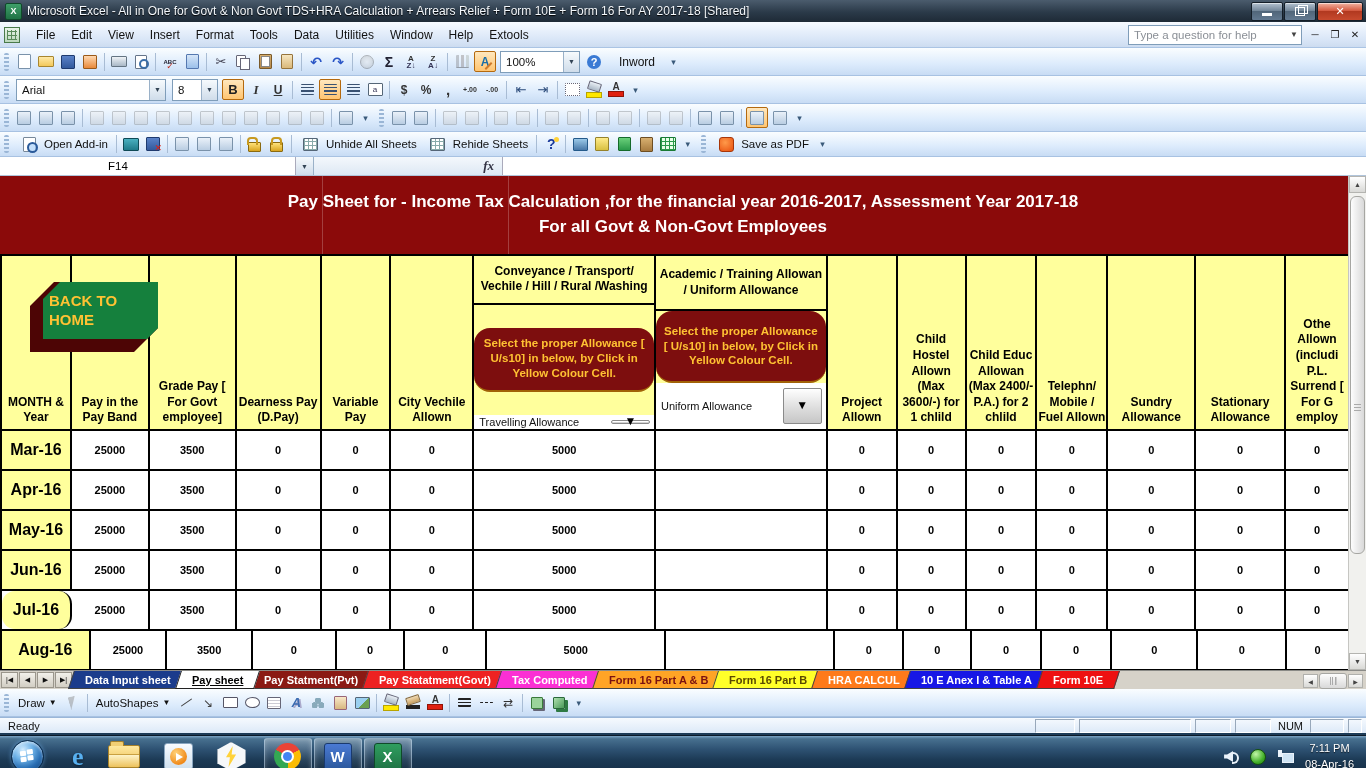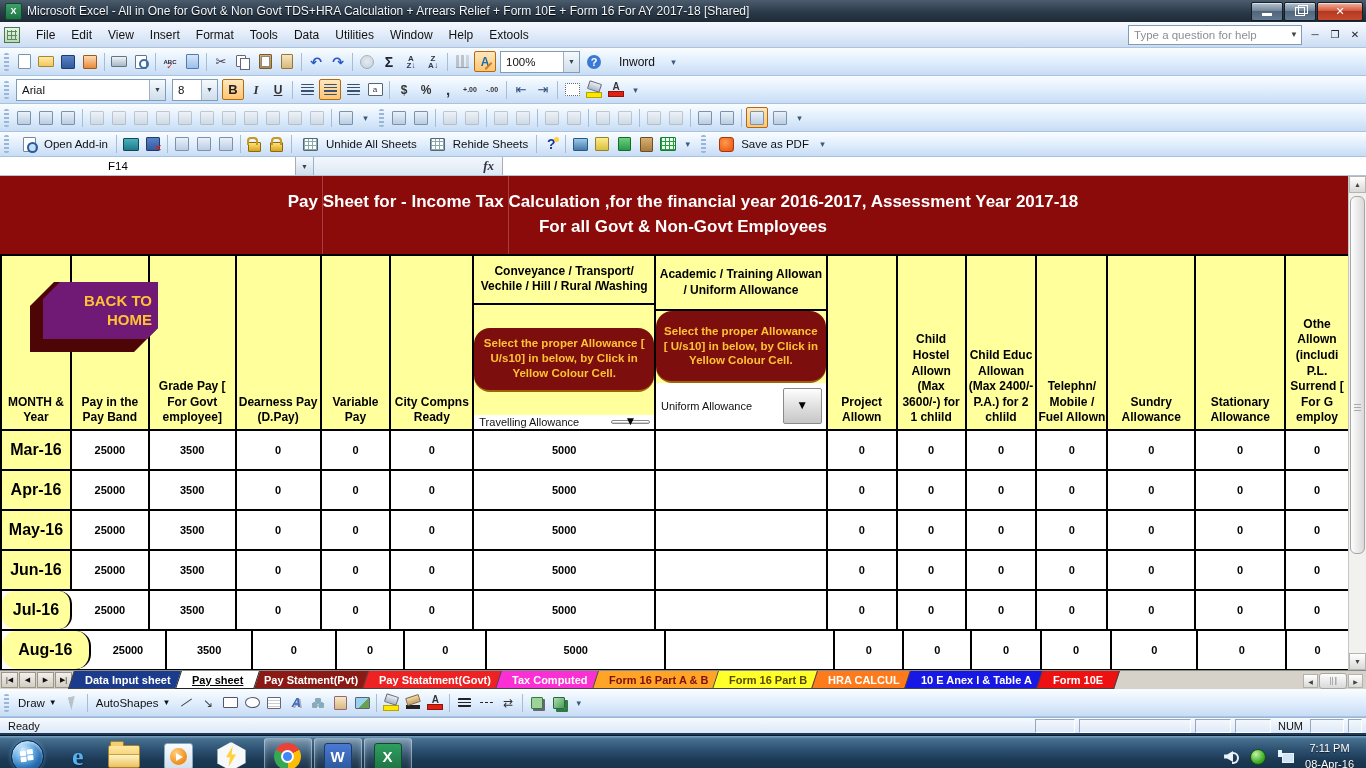--- a/index.html
+++ b/index.html
@@ -146,21 +146,21 @@
   .hcol.cplx{padding:0;justify-content:flex-start;}
   .sub-title{height:55px;border-bottom:2px solid #000;display:flex;align-items:center;justify-content:center;padding:0 3px;box-sizing:border-box;width:100%;}
   .sub-note{height:72px;border-bottom:2px solid #a16207;background:#7d0e0e;color:#ffc233;font-size:11.5px;display:flex;align-items:center;justify-content:center;padding:0 5px;box-sizing:border-box;width:100%;line-height:1.3;border-radius:16px;}
   .sub-drop{flex:1;background:#fff;display:flex;align-items:center;position:relative;width:100%;box-sizing:border-box;padding-left:5px;}
   .dval{font-size:11px;font-weight:normal;color:#111;}
   .dbtn{position:absolute;right:4px;top:5px;bottom:5px;width:37px;background:linear-gradient(#fefefe,#dedede 55%,#c6c6c6);border:1px solid #8a8a8a;border-radius:2px;display:flex;align-items:center;justify-content:center;color:#000;font-size:12px;box-shadow:inset 0 1px 0 #fff;}
   .w0{width:70px;}.w1{width:78px;}.w2{width:87px;}.w3{width:85px;}.w4{width:70px;}.w5{width:83px;}
   .w6{width:182px;gap:23px;}.w7{width:172px;}.w8{width:70px;}.w9{width:69px;}.w10{width:71px;}.w11{width:71px;}
   .w12{width:88px;}.w13{width:90px;}.w14{width:64px;}
   #backhome{position:absolute;left:28px;top:26px;width:128px;height:70px;background:#4d0505;clip-path:polygon(24px 0,100% 0,100% calc(100% - 24px),calc(100% - 24px) 100%,0 100%,0 24px);z-index:3;}
-  #backhome .face{position:absolute;left:13px;top:0;right:0;bottom:13px;background:#701a75;display:flex;align-items:center;justify-content:center;text-align:right;color:#ffc233;font-weight:bold;font-size:15px;line-height:1.25;clip-path:polygon(17px 0,100% 0,100% 100%,0 100%,0 17px);padding:0 6px;box-sizing:border-box;}
+  #backhome .face{position:absolute;left:13px;top:0;right:0;bottom:13px;background:#15803d;display:flex;align-items:center;justify-content:center;text-align:left;color:#ffc233;font-weight:bold;font-size:15px;line-height:1.25;clip-path:polygon(17px 0,100% 0,100% 100%,0 100%,0 17px);padding:0 6px;box-sizing:border-box;}
   .row{display:flex;height:40px;border-bottom:2px solid #000;background:#fff;box-sizing:border-box;}
   .cell{box-sizing:border-box;border-right:2px solid #000;display:flex;align-items:center;justify-content:center;font-weight:bold;font-size:11px;color:#000;}
   .mcell{background:#ffff9c;font-size:16px;}
   #partial{display:flex;height:11px;background:#fff;overflow:hidden;box-sizing:border-box;}
   #vscroll{position:absolute;right:0;top:0;bottom:0;width:17px;background:#f1f1ee;border-left:1px solid #c6c6c2;display:flex;flex-direction:column;align-items:center;z-index:6;}
   .vsb{width:17px;height:17px;background:linear-gradient(#ffffff,#d9d9d6);border:1px solid #b4b4b0;box-sizing:border-box;display:flex;align-items:center;justify-content:center;font-size:7px;color:#444;flex:none;}
   .vthumb{width:13px;height:356px;margin-top:3px;background:linear-gradient(90deg,#fdfdfd,#d9d9d9);border:1px solid #a6a6a2;border-radius:6px;position:relative;flex:none;}
   .vthumb::after{content:"";position:absolute;left:3px;right:3px;top:58%;height:8px;background:repeating-linear-gradient(0deg,#aaa 0 1px,transparent 1px 3px);}
 
   
@@ -461,21 +461,21 @@
         <div class="hcol w2">
             <span>Grade Pay [ For Govt employee]</span>
           </div>
         <div class="hcol w3">
             <span>Dearness Pay (D.Pay)</span>
           </div>
         <div class="hcol w4">
             <span>Variable Pay</span>
           </div>
         <div class="hcol w5">
-            <span>City Compns Ready</span>
+            <span>City Vechile Allown</span>
           </div>
         <div class="hcol w6 cplx">
           <div class="sub-title">Conveyance / Transport/ Vechile / Hill / Rural /Washing</div>
           <div class="sub-note">Select the proper Allowance [ U/s10] in below, by Click in Yellow Colour Cell.</div>
           <div class="sub-drop">
             <span class="dval">Travelling Allowance</span>
             <span class="dbtn">▼</span>
           </div>
         </div>
         <div class="hcol w7 cplx">
@@ -591,21 +591,21 @@
             <div class="cell" style="width: 172px;"></div>
             <div class="cell" style="width: 70px;">0</div>
             <div class="cell" style="width: 69px;">0</div>
             <div class="cell" style="width: 71px;">0</div>
             <div class="cell" style="width: 71px;">0</div>
             <div class="cell" style="width: 88px;">0</div>
             <div class="cell" style="width: 90px;">0</div>
             <div class="cell" style="width: 64px;">0</div>
           </div>
           <div class="row">
-            <div class="cell mcell" style="width: 90px; border-radius: 15px;">Aug-16</div>
+            <div class="cell mcell" style="width: 90px;">Aug-16</div>
             <div class="cell" style="width: 78px;">25000</div>
             <div class="cell" style="width: 87px;">3500</div>
             <div class="cell" style="width: 85px;">0</div>
             <div class="cell" style="width: 70px;">0</div>
             <div class="cell" style="width: 83px;">0</div>
             <div class="cell" style="width: 182px;">5000</div>
             <div class="cell" style="width: 172px;"></div>
             <div class="cell" style="width: 70px;">0</div>
             <div class="cell" style="width: 69px;">0</div>
             <div class="cell" style="width: 71px;">0</div>

